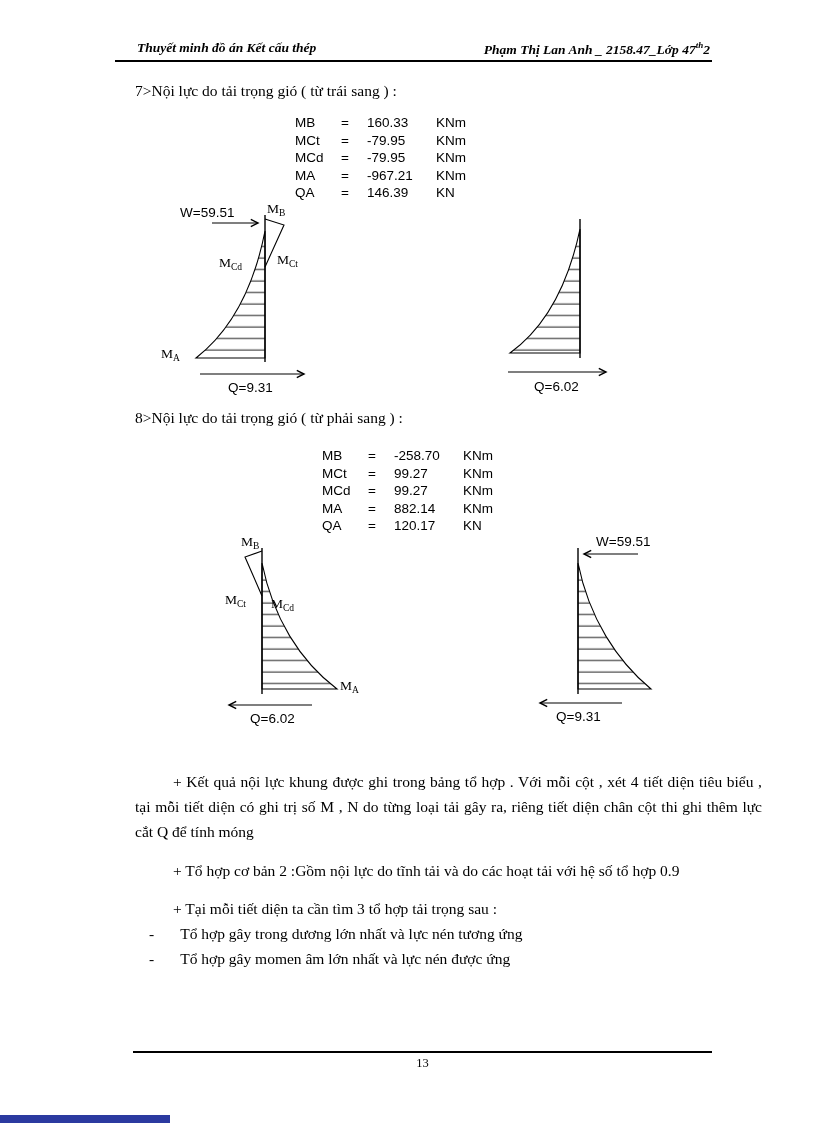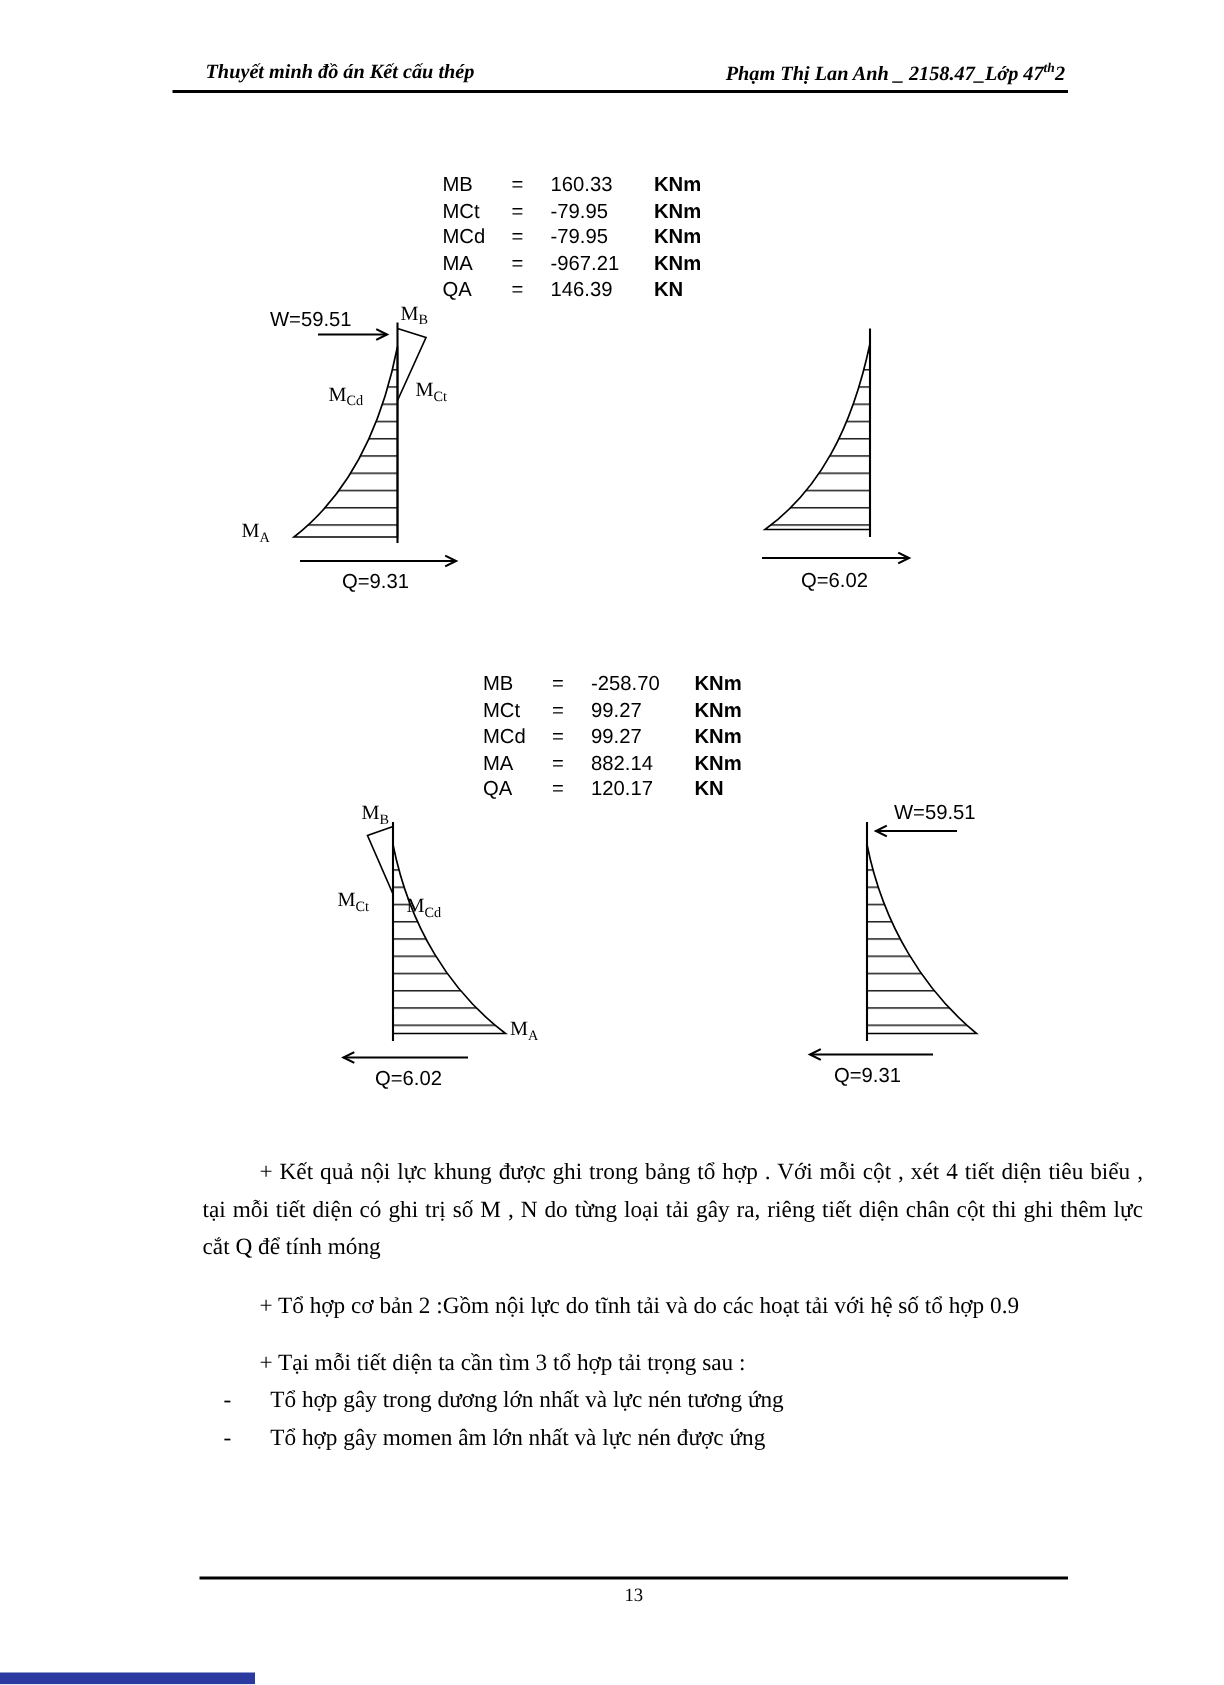--- a/index.html
+++ b/index.html
@@ -21,21 +21,21 @@
   .footer-rule { top: 1051px; left: 133px; width: 579px; }
   
   .sec-title { position: absolute; left: 135px; font-size: 15.5px; white-space: nowrap; }
   
   .val-table {
     position: absolute; font-family: "Liberation Sans", sans-serif;
     font-size: 13.5px; line-height: 17.5px;
   }
   .vrow { display: grid; grid-template-columns: 46px 26px 62px auto; }
   .c-val { }
-  .c-unit { padding-left: 7px; font-weight: bold; }
+  .c-unit { padding-left: 7px; }
   
   svg.diag { position: absolute; left: 0; }
   svg line, svg path { stroke: #000; fill: none; }
   .col  { stroke-width: 1.4; }
   .thin { stroke-width: 1.2; }
   .region { fill: url(#hatch); stroke: #000; stroke-width: 1.1; }
   .region-open { fill: none; stroke: #000; stroke-width: 1.1; }
   .slabel { font-family: "Liberation Sans", sans-serif; font-size: 13.5px; fill: #000; stroke: none; }
   .mlabel { font-family: "Liberation Serif", serif; font-size: 13.5px; fill: #000; stroke: none; }
   .msub   { font-size: 9.5px; }
@@ -57,20 +57,21 @@
 <body>
 
 <div class="page">
 
   <div class="header">
     <span>Thuyết minh đồ án Kết cấu thép</span>
     <span><span>Phạm Thị Lan Anh _ 2158.47_Lớp 47</span><sup>th</sup><span>2</span></span>
   </div>
   <div class="rule header-rule"></div>
 
+  <div class="sec-title" style="top:82px">7&gt;Nội lực do tải trọng gió ( từ trái sang ) :</div>
 
   <div class="val-table" style="left:295px; top:114px">
     <div class="vrow">
         <span class="c-name">MB</span>
         <span class="c-eq">=</span>
         <span class="c-val">160.33</span>
         <span class="c-unit">KNm</span>
       </div>
     <div class="vrow">
         <span class="c-name">MCt</span>
@@ -117,20 +118,21 @@
     <path class="region" d="M265,231 C254,287 232,330 196,358 L265,358 Z"></path>
     <text class="mlabel" x="161" y="358"><tspan>M</tspan><tspan class="msub" dy="3">A</tspan></text>
     <line class="col" x1="580" y1="219" x2="580" y2="358"></line>
     <path class="region" d="M580,229 C568,286 546,327 510,353 L580,353 Z"></path>
     <line class="thin" x1="200" y1="374" x2="304" y2="374" marker-end="url(#arr)"></line>
     <text class="slabel" x="228" y="392">Q=9.31</text>
     <line class="thin" x1="508" y1="372" x2="606" y2="372" marker-end="url(#arr)"></line>
     <text class="slabel" x="534" y="391">Q=6.02</text>
   </svg>
 
+  <div class="sec-title" style="top:409px">8&gt;Nội lực do tải trọng gió ( từ phải sang ) :</div>
 
   <div class="val-table" style="left:322px; top:447px">
     <div class="vrow">
         <span class="c-name">MB</span>
         <span class="c-eq">=</span>
         <span class="c-val">-258.70</span>
         <span class="c-unit">KNm</span>
       </div>
     <div class="vrow">
         <span class="c-name">MCt</span>

